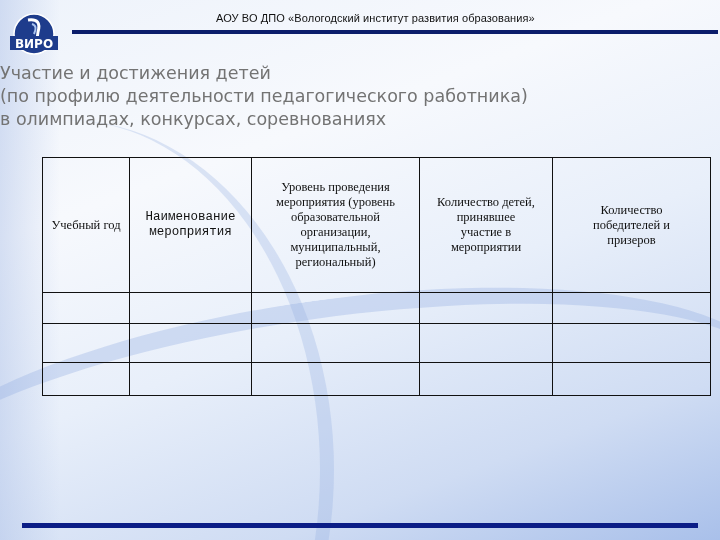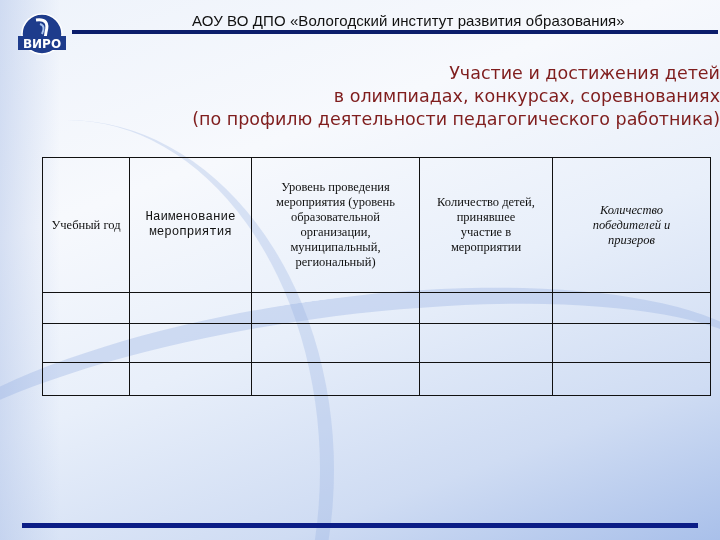--- a/index.html
+++ b/index.html
@@ -5,24 +5,24 @@
   html,body{margin:0;padding:0;}
   body{width:720px;height:540px;position:relative;overflow:hidden;
     background:linear-gradient(160deg,#eef3fb 0%,#f7f9fd 30%,#e8effa 55%,#cfdcf3 80%,#a9c0ea 100%);
     font-family:"Liberation Sans",sans-serif;}
   .swoosh1{position:absolute;left:-120px;top:300px;width:900px;height:260px;border-radius:50%;
     border-top:18px solid rgba(150,175,225,0.35);transform:rotate(-8deg);}
   .swoosh2{position:absolute;left:-200px;top:120px;width:520px;height:700px;border-radius:50%;
     border-right:14px solid rgba(150,175,225,0.3);}
   .swoosh3{position:absolute;left:0;top:0;width:60px;height:540px;
     background:linear-gradient(90deg,rgba(170,190,230,0.45),rgba(255,255,255,0));}
-  .logo{position:absolute;left:16px;top:10px;width:52px;height:52px;}
-  .org{position:absolute;left:192px;top:12px;font-size:15px;color:#111;letter-spacing:0.1px;}
+  .logo{position:absolute;left:8px;top:10px;width:52px;height:52px;}
+  .org{position:absolute;left:216px;top:12px;font-size:11px;color:#111;letter-spacing:0.1px;}
   .topline{position:absolute;left:72px;top:30px;width:646px;height:4px;background:#0b1d6b;}
-  .title{position:absolute;left:0;width:720px;top:62px;text-align:right;color:#7f1d1d;
+  .title{position:absolute;left:0;width:720px;top:62px;text-align:left;color:#737373;
     font-family:"DejaVu Sans",sans-serif;font-size:17.5px;line-height:23px;}
   table{position:absolute;left:42px;top:157px;border-collapse:collapse;
     font-family:"Liberation Serif",serif;font-size:12.5px;color:#111;}
   td{border:1.5px solid #111;text-align:center;vertical-align:middle;padding:0;line-height:15px;}
   .bottomline{position:absolute;left:22px;top:523px;width:676px;height:5px;background:#0b1d86;}
 </style>
 </head>
 <body>
 
 <div class="swoosh3"></div>
@@ -37,40 +37,40 @@
     <rect x="2" y="26" width="48" height="14" fill="#1e3c8c"></rect>
     <text x="26" y="38" text-anchor="middle" font-family="DejaVu Sans, sans-serif" font-weight="bold" font-size="12" fill="#fff">ВИРО</text>
   </svg>
 </div>
 
 <div class="org">АОУ ВО ДПО «Вологодский институт развития образования»</div>
 <div class="topline"></div>
 
 <div class="title">
   <div>Участие и достижения детей</div>
+  <div>(по профилю деятельности педагогического работника)</div>
   <div>в олимпиадах, конкурсах, соревнованиях</div>
-  <div>(по профилю деятельности педагогического работника)</div>
 </div>
 
 <table>
   <tbody>
       <tr style="height:135px;">
     <td style="width:86px;">
           <div style="padding:0 6px;text-align:center;">Учебный год</div>
         </td>
     <td style="width:121px;font-family:Liberation Mono, monospace;">
           <div style="padding:0 6px;">Наименование мероприятия</div>
         </td>
     <td style="width:167px;">
           <div style="padding:0 14px;font-family:Liberation Serif, serif;">Уровень проведения мероприятия (уровень образовательной организации, муниципальный, региональный)</div>
         </td>
     <td style="width:132px;text-align:center;">
           <div style="padding:0 16px;">Количество детей, принявшее участие в мероприятии</div>
         </td>
-    <td style="width:157px;font-style:italic;">
+    <td style="width:157px;">
           <div style="padding:0 28px;">Количество победителей и призеров</div>
         </td>
   </tr>
   <tr style="height:31px;">
     <td></td>
     <td></td>
     <td></td>
     <td></td>
     <td></td>
   </tr>

